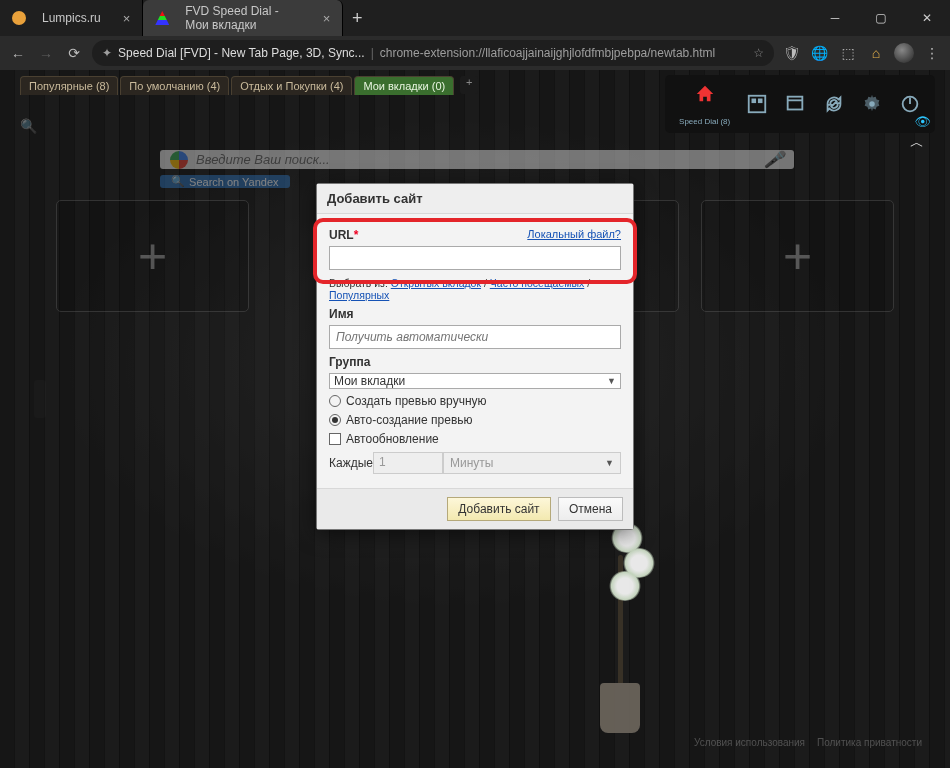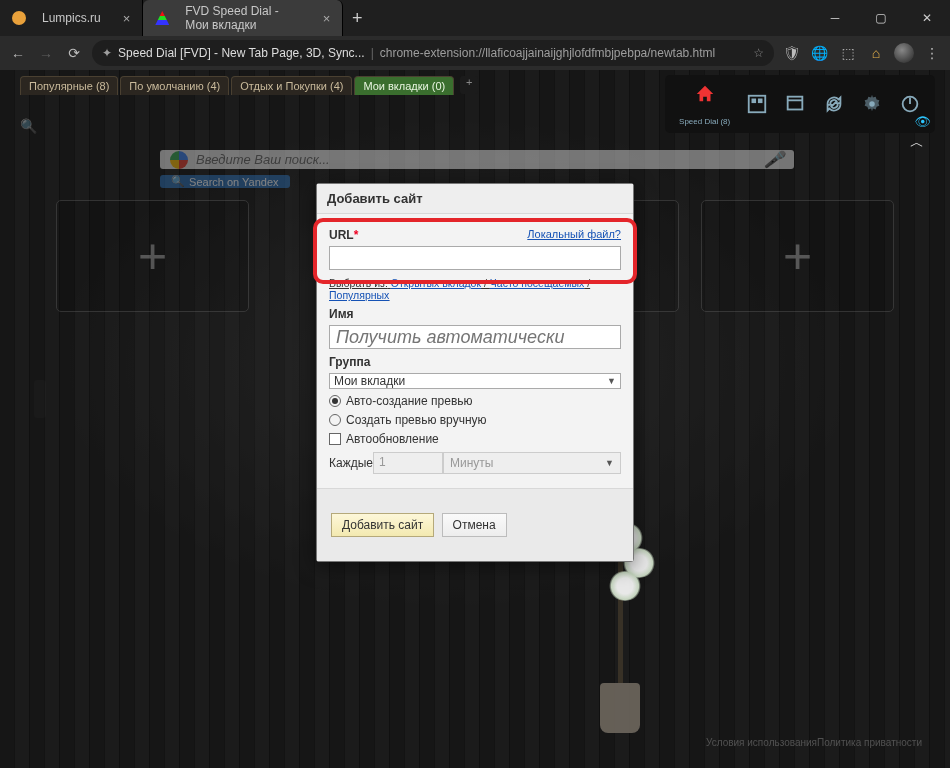--- a/index.html
+++ b/index.html
@@ -54,44 +54,44 @@
 .dial-plus { font-size: 50px; color: #c5c5c5; font-weight: 300; }
 
 
 .plant { position: absolute; right: 290px; bottom: 35px; width: 80px; height: 220px; opacity: .9; }
 .pot { position: absolute; bottom: 0; left: 20px; width: 40px; height: 50px; background: #6e675e; border-radius: 4px 4px 8px 8px; }
 .stem { position: absolute; bottom: 48px; left: 38px; width: 5px; height: 130px; background: #3c3428; border-radius: 3px; }
 .bloom { position: absolute; width: 34px; height: 30px; background: radial-gradient(circle, #fff 35%, #d7e8d0 60%, transparent 70%); border-radius: 50%; }
 .b1 { top: 10px; left: 30px; } .b2 { top: 35px; left: 42px; } .b3 { top: 58px; left: 28px; }
 
 
-.footer-links { position: absolute; bottom: 20px; right: 28px; color: #777; font-size: 10px; display: flex; opacity: .6; }
+.footer-links { position: absolute; bottom: 20px; right: 28px; color: #777; font-size: 10px; display: flex; gap: 12px; opacity: .6; }
 
 
 .modal { position: absolute; top: 183px; left: 316px; width: 318px; background: #f3f3f3; border: 1px solid #777; border-radius: 3px; box-shadow: 0 4px 20px rgba(0,0,0,.5); font-size: 12px; color: #333; }
 .modal-head { padding: 7px 10px; font-weight: bold; font-size: 13px; border-bottom: 1px solid #d8d8d8; background: #eee; }
 .modal-body { padding: 8px 12px 4px; }
 .row-label { margin: 6px 0 4px; font-weight: bold; }
 .req { color: #e02; }
 .local-link { float: right; color: #1552b5; text-decoration: underline; font-weight: normal; font-size: 11px; }
 .url-input { width: 100%; height: 24px; border: 1px solid #aaa; padding: 2px 4px; background: #fff; }
-.pick-row { font-size: 10.5px; margin: 7px 0 2px; color: #333; text-decoration: underline; }
+.pick-row { font-size: 10.5px; margin: 7px 0 2px; color: #333; }
 .pick-row a { color: #1552b5; text-decoration: underline; }
 .redbox { position: absolute; top: 218px; left: 313px; width: 324px; height: 66px; border: 4px solid #e4252a; border-radius: 10px; pointer-events: none; }
-.name-input { width: 100%; height: 24px; border: 1px solid #aaa; padding: 2px 6px; background: #fff; color: #888; font-style: italic; font-size: 18px; }
+.name-input { width: 100%; height: 24px; border: 1px solid #aaa; padding: 2px 6px; background: #fff; color: #888; font-style: italic; font-size: 12px; }
 .select { width: 100%; height: 16px; border: 1px solid #aaa; background: #fff; padding: 2px 4px; display: flex; align-items: center; justify-content: space-between; }
 .caret { font-size: 9px; color: #555; }
 .radio-row, .cb-row { display: flex; align-items: center; gap: 5px; margin: 5px 0; font-size: 12px; }
 .radio { width: 12px; height: 12px; border: 1px solid #666; border-radius: 50%; display: inline-block; }
 .radio.checked::after { content: ""; display: block; width: 6px; height: 6px; background: #333; border-radius: 50%; margin: 2px; }
 .cb { width: 12px; height: 12px; border: 1px solid #666; display: inline-block; background: #fff; }
 .interval-row { display: flex; align-items: center; margin: 6px 0 10px; }
 .int-field { width: 70px; height: 22px; background: #eee; border: 1px solid #ccc; padding: 2px 5px; color: #999; }
 .unit-sel { flex: 1; height: 22px; background: #eee; border: 1px solid #ccc; padding: 0 6px; color: #999; display: flex; align-items: center; justify-content: space-between; }
-.modal-foot { border-top: 1px solid #d8d8d8; padding: 24px 10px; background: #eaeaea; }
+.modal-foot { border-top: 1px solid #d8d8d8; padding: 8px 10px; text-align: right; background: #eaeaea; }
 .btn { display: inline-block; padding: 4px 10px; border: 1px solid #b5a97a; background: linear-gradient(#fdf7d9, #f3e9b0); font-size: 12px; cursor: pointer; margin-left: 4px; }
 .btn.secondary { background: linear-gradient(#fafafa,#ededed); border-color: #bcbcbc; }
 
 .search-eye { position: absolute; top: 118px; left: 20px; color: #444; font-size: 14px; opacity: .4; }
 .side-handle { position: absolute; top: 380px; left: 34px; width: 12px; height: 38px; background: rgba(255,255,255,.06); border-radius: 3px; opacity: .35; }
 </style>
 </head>
 <body>
 
 <div class="titlebar">
@@ -243,26 +243,26 @@
     <div class="row-label">Имя</div>
     <input class="name-input" placeholder="Получить автоматически" style="">
 
     <div class="row-label">Группа</div>
     <div class="select">
       <span>Мои вкладки</span>
       <span class="caret">▼</span>
     </div>
 
     <div class="radio-row">
+        <span class="radio"></span>
+        <span>Создать превью вручную</span>
+      </div>
+    <div class="radio-row">
         <span class="radio checked"></span>
         <span>Авто-создание превью</span>
-      </div>
-    <div class="radio-row">
-        <span class="radio"></span>
-        <span>Создать превью вручную</span>
       </div>
 
     <div class="cb-row">
         <span class="cb"></span>
         <span>Автообновление</span>
       </div>
 
     <div class="interval-row">
       <span>Каждые</span>
       <div class="int-field">1</div>

